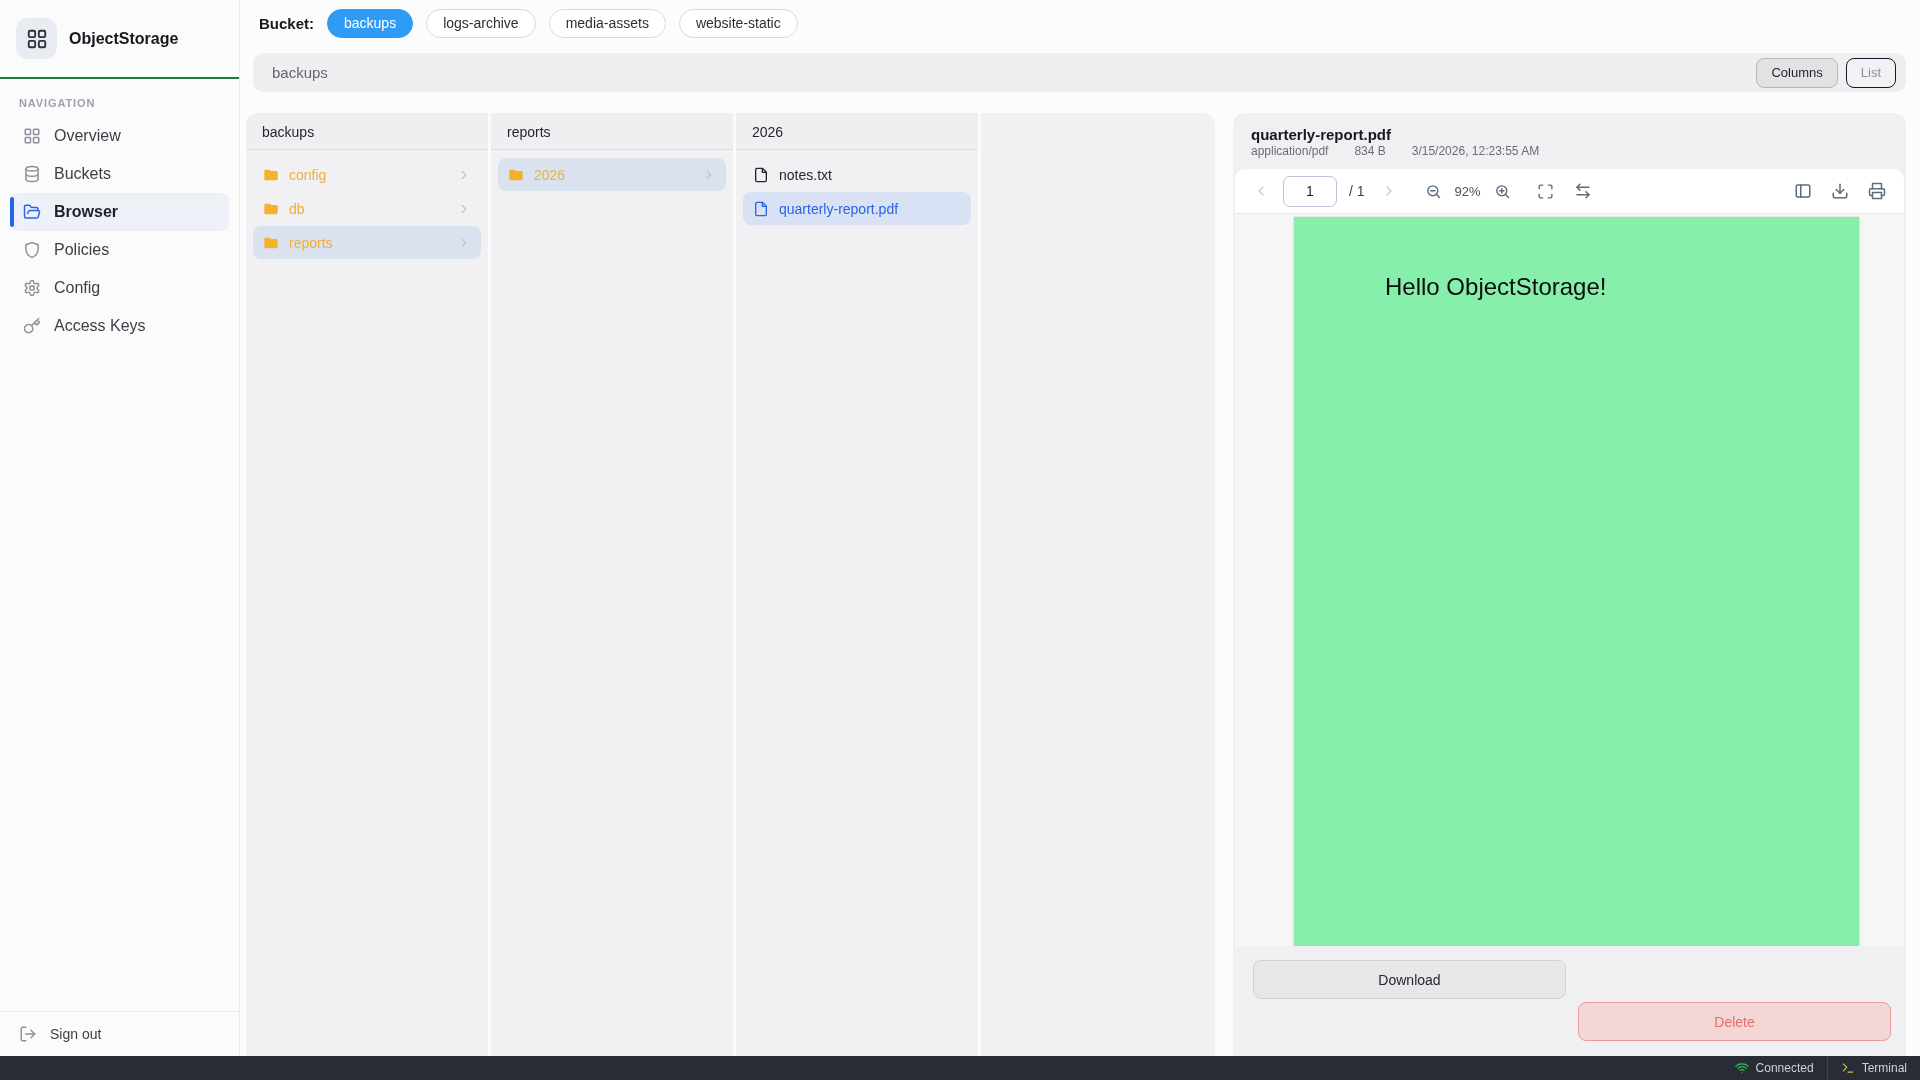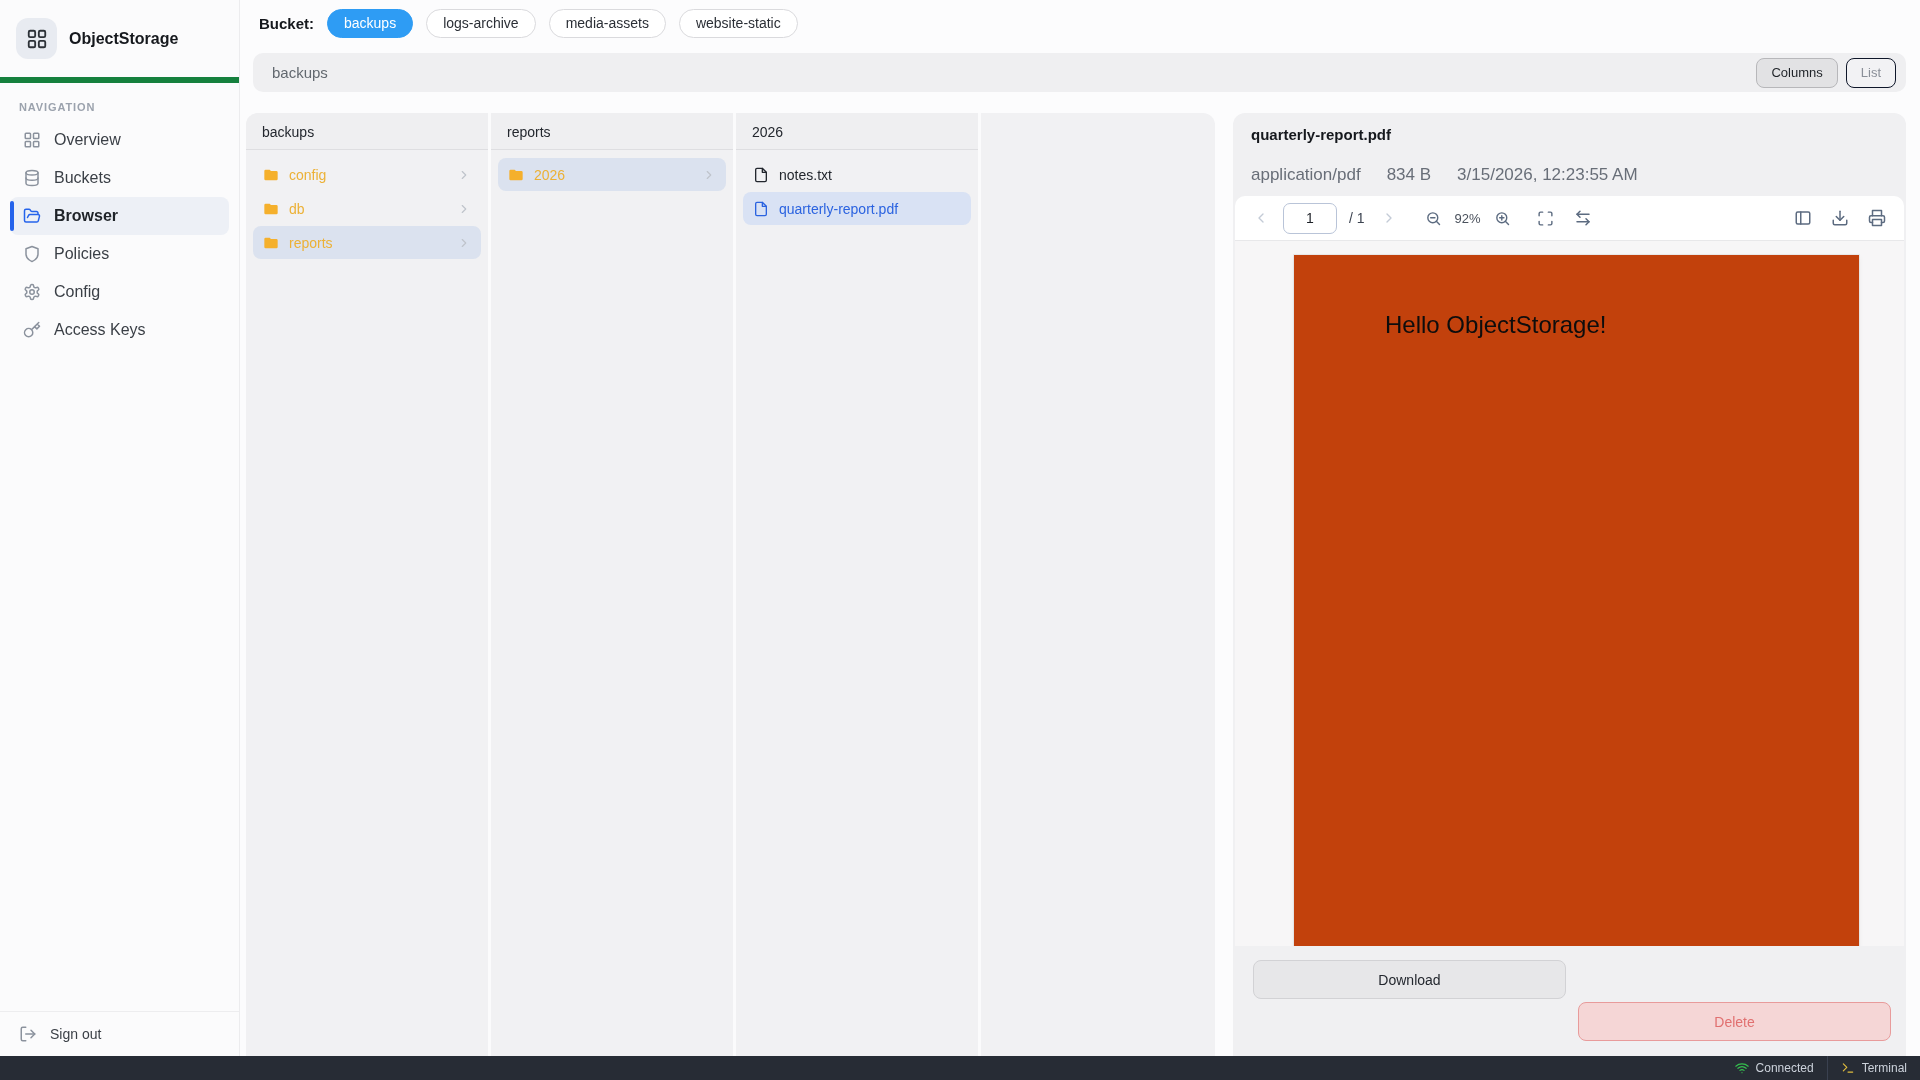--- a/index.html
+++ b/index.html
@@ -4,21 +4,21 @@
 <style>
   * { margin:0; padding:0; box-sizing:border-box; }
   html,body { width:1920px; height:1080px; overflow:hidden; background:#fcfcfd;
     font-family:"Liberation Sans", sans-serif; color:#23272e; }
   .app { display:flex; height:1056px; }
 
   
   .sidebar { width:240px; background:#fbfbfc; border-right:1px solid #ececee;
     display:flex; flex-direction:column; flex-shrink:0; }
   .logo-row { display:flex; align-items:center; gap:12px; padding:18px 16px;
-    border-bottom:6px solid #15803d; }
+    border-bottom:2px solid #15803d; }
   .logo-box { width:41px; height:41px; border-radius:12px; background:#e8ebf1;
     display:flex; align-items:center; justify-content:center; color:#2c3137; }
   .logo-title { font-size:16px; font-weight:700; color:#15181d; }
   .nav-label { margin:18px 0 8px 19px; font-size:11px; font-weight:700;
     letter-spacing:.08em; color:#9ba2ad; }
   .nav-list { padding:0 10px; }
   .nav-item { position:relative; display:flex; align-items:center; gap:13px;
     height:38px; padding:0 13px; border-radius:8px; font-size:16px; color:#3a3f46;
     cursor:pointer; }
   .nav-item svg { color:#8b929d; flex-shrink:0; }
@@ -65,39 +65,39 @@
   .row-item.folder.selected { background:#dbe2ef; }
   .row-item.file { color:#23272e; }
   .row-item.file.selected { background:#d9e2f4; color:#2b63e0; }
   .row-item svg { flex-shrink:0; }
 
   
   .detail-panel { flex:1; min-width:0; background:#f0f0f2; border-radius:12px 12px 0 0;
     display:flex; flex-direction:column; }
   .detail-header { padding:13px 18px 11px; }
   .file-name { font-size:15px; font-weight:700; color:#15181d; }
-  .file-meta { margin-top:22px; display:flex; gap:26px; font-size:17px; color:#686e78; }
+  .file-meta { margin-top:1px; display:flex; gap:26px; font-size:12px; color:#686e78; }
   .pdf-card { flex:1; margin:0 2px; display:flex; flex-direction:column;
     border-radius:10px 10px 0 0; overflow:hidden; min-height:0; }
   .pdf-toolbar { height:45px; background:#ffffff; border-bottom:1px solid #e8e8ea;
     display:flex; align-items:center; padding:0 18px; color:#5c6b80; flex-shrink:0; }
   .tb-icon { display:flex; align-items:center; cursor:pointer; color:#5c6b80; background:none; border:none; padding:0; }
   .tb-icon.disabled { color:#c3cbd6; }
   .page-input { width:54px; height:31px; margin-left:14px; border:1.5px solid #b9c4d8;
     border-radius:7px; text-align:center; font-size:14px; color:#1c2026; background:#fff;
     font-family:"Liberation Sans",sans-serif; }
   .page-count { margin-left:12px; font-size:14px; color:#3c4350; }
   .nav-next { margin-left:16px; }
   .zoom-group { display:flex; align-items:center; gap:13px; margin-left:28px; }
   .zoom-level { font-size:13px; color:#4a515c; }
   .fit-icon { margin-left:26px; }
   .swap-icon-btn { margin-left:20px; }
   .tb-right { margin-left:auto; display:flex; align-items:center; gap:19px; }
   .pdf-viewer { flex:1; position:relative; background:#f7f6f7; min-height:0; }
-  .pdf-page { position:absolute; top:14px; left:59px; width:565px; height:730px; background:#c2410c;
+  .pdf-page { position:absolute; top:3px; left:59px; width:565px; height:730px; background:#86efac;
     box-shadow:0 0 0 1px rgba(0,0,0,.05), 0 2px 6px rgba(0,0,0,.05); }
   .pdf-text { position:absolute; top:56px; left:91px; font-size:24px; color:#0d0d0d; }
   .detail-footer { display:flex; gap:12px; padding:14px 15px 15px 20px; }
   .btn { flex:1; height:39px; border-radius:8px; font-size:14px; cursor:pointer;
     font-family:"Liberation Sans",sans-serif; }
   .btn-download { background:#e7e7e9; border:1px solid #d2d2d5; color:#23272e; }
   .btn-delete { background:#f5d6d6; border:1px solid #e89b9b; color:#e17070;margin-top:42px; }
 
   
   .status-bar { height:24px; background:#272c35; display:flex; align-items:flex-end;

